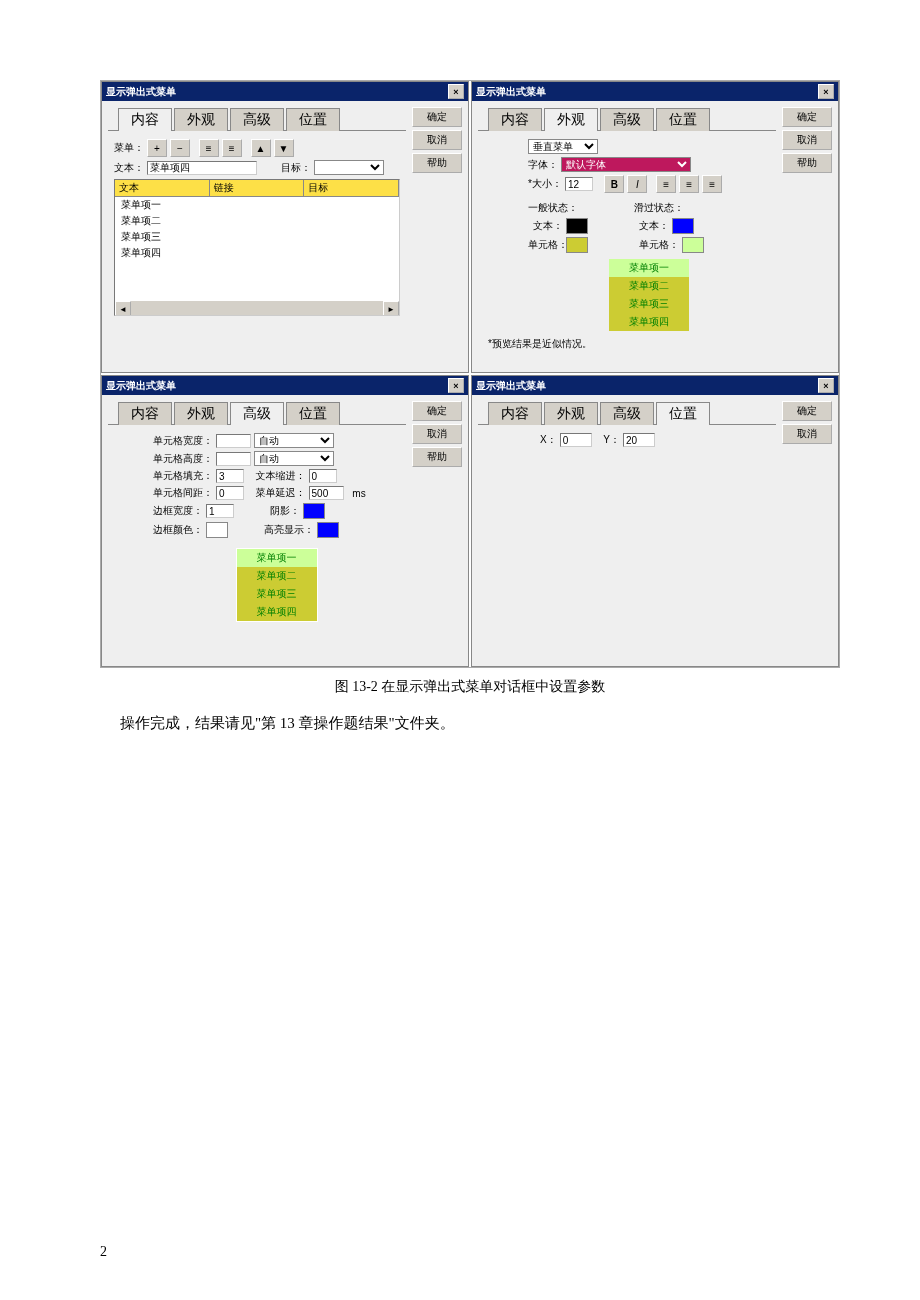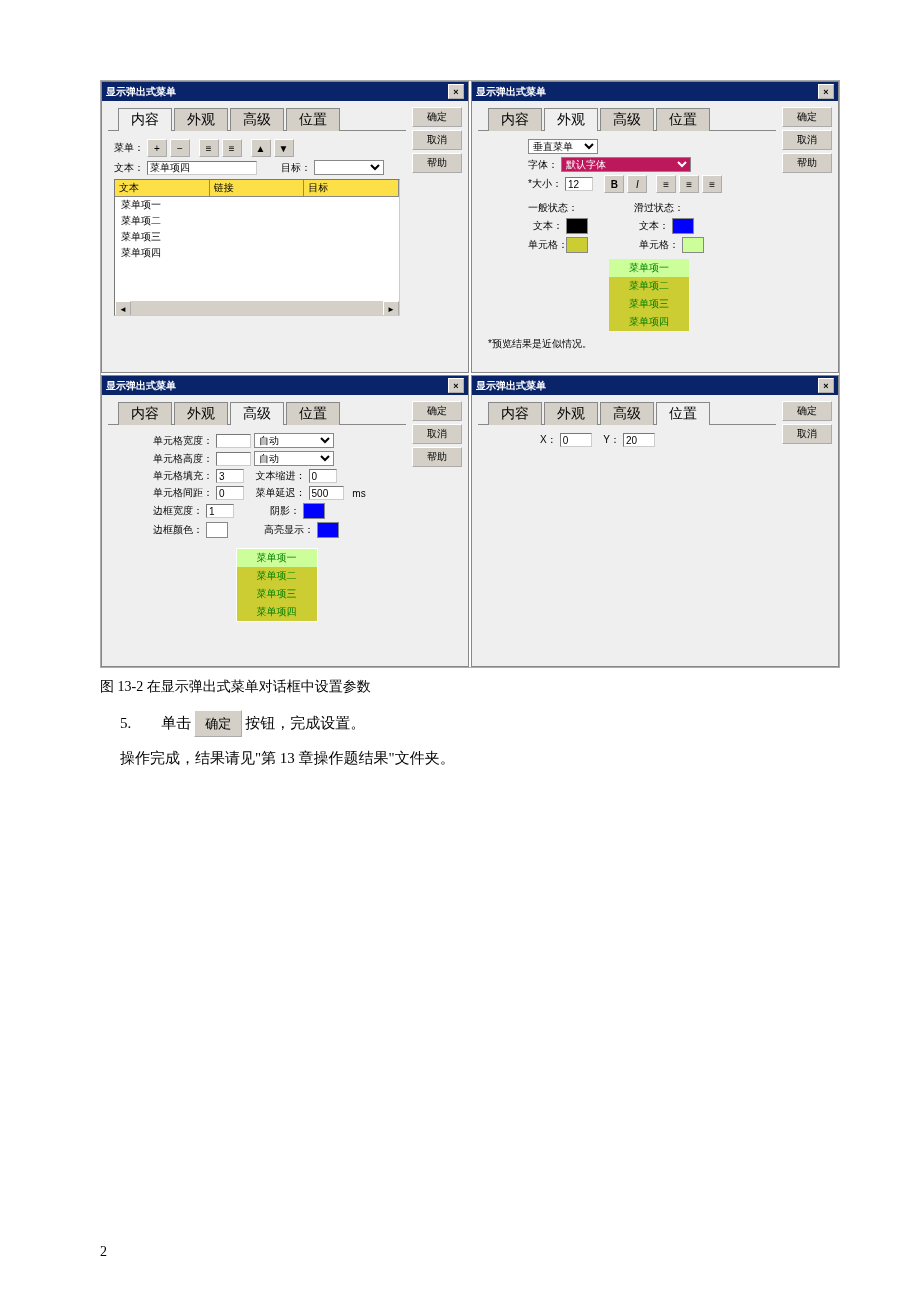--- a/index.html
+++ b/index.html
@@ -24,21 +24,21 @@
 .toolbtn{border:1px outset #fff;background:#d4d0c8;width:18px;height:16px;display:inline-flex;align-items:center;justify-content:center;font-size:10px}
 .list{border:1px inset #ccc;background:#fff;margin-top:4px;height:135px;overflow:hidden;position:relative}
 .list-head{display:flex;background:#fde047;border-bottom:1px solid #888}
 .list-head span{border-right:1px solid #888;padding:1px 4px;font-size:10px;flex:1}
 .list-body div{padding:1px 6px;font-size:10px}
 .scrollbar{position:absolute;bottom:0;left:0;right:0;height:14px;background:#d4d0c8;display:flex;justify-content:space-between}
 .sb-btn{width:14px;height:14px;border:1px outset #fff;background:#d4d0c8;font-size:8px;display:flex;align-items:center;justify-content:center}
 .swatch{width:20px;height:14px;border:1px solid #888;display:inline-block;vertical-align:middle}
 .preview{margin:6px auto;width:80px}
 .preview div{text-align:center;font-size:10px;padding:2px 0}
-.caption{text-align:left;font-size:14px;margin:10px 0 14px}
+.caption{text-align:center;font-size:14px;margin:10px 0 14px}
 ul.bul{list-style:disc;padding-left:58px;margin:0 0 8px 0}
 ul.bul li{margin-bottom:8px;line-height:1.8;text-align:justify}
 ol.num{list-style:none;padding-left:20px;margin:0}
 ol.num li{margin-bottom:8px;line-height:1.8}
 .btnbox{display:inline-block;background:#d4d0c8;border:1px outset #fff;padding:1px 10px;font-size:13px;margin:0 3px;font-family:"SimSun"}
 .footer{position:absolute;bottom:40px;left:100px;font-size:14px}
 .pos-icons{display:inline-flex;gap:3px;vertical-align:middle}
 .pos-icon{width:24px;height:20px;border:1px solid #888;background:#d4d0c8;display:inline-flex;align-items:center;justify-content:center}
 .pos-icon.sel{border:1px solid #000}
 .pic-glyph{width:12px;height:10px;border:1px solid #666;background:#eee;position:relative}
@@ -247,19 +247,18 @@
 </div>
 </div>
 </div>
 
 </div>
 
 <div class="caption">图 13-2    在显示弹出式菜单对话框中设置参数</div>
 
 
 <ol class="num">
-<li><span>5.　　单击</span><span class="btnbox">确定</span><span>按钮，完成设置。</span></li>
 </ol>
 
 <p style="margin:4px 0 0 20px;line-height:1.8">操作完成，结果请见"第 13 章操作题结果"文件夹。</p>
 
 <div class="footer">2</div>
 </div>
 
 </body></html>

